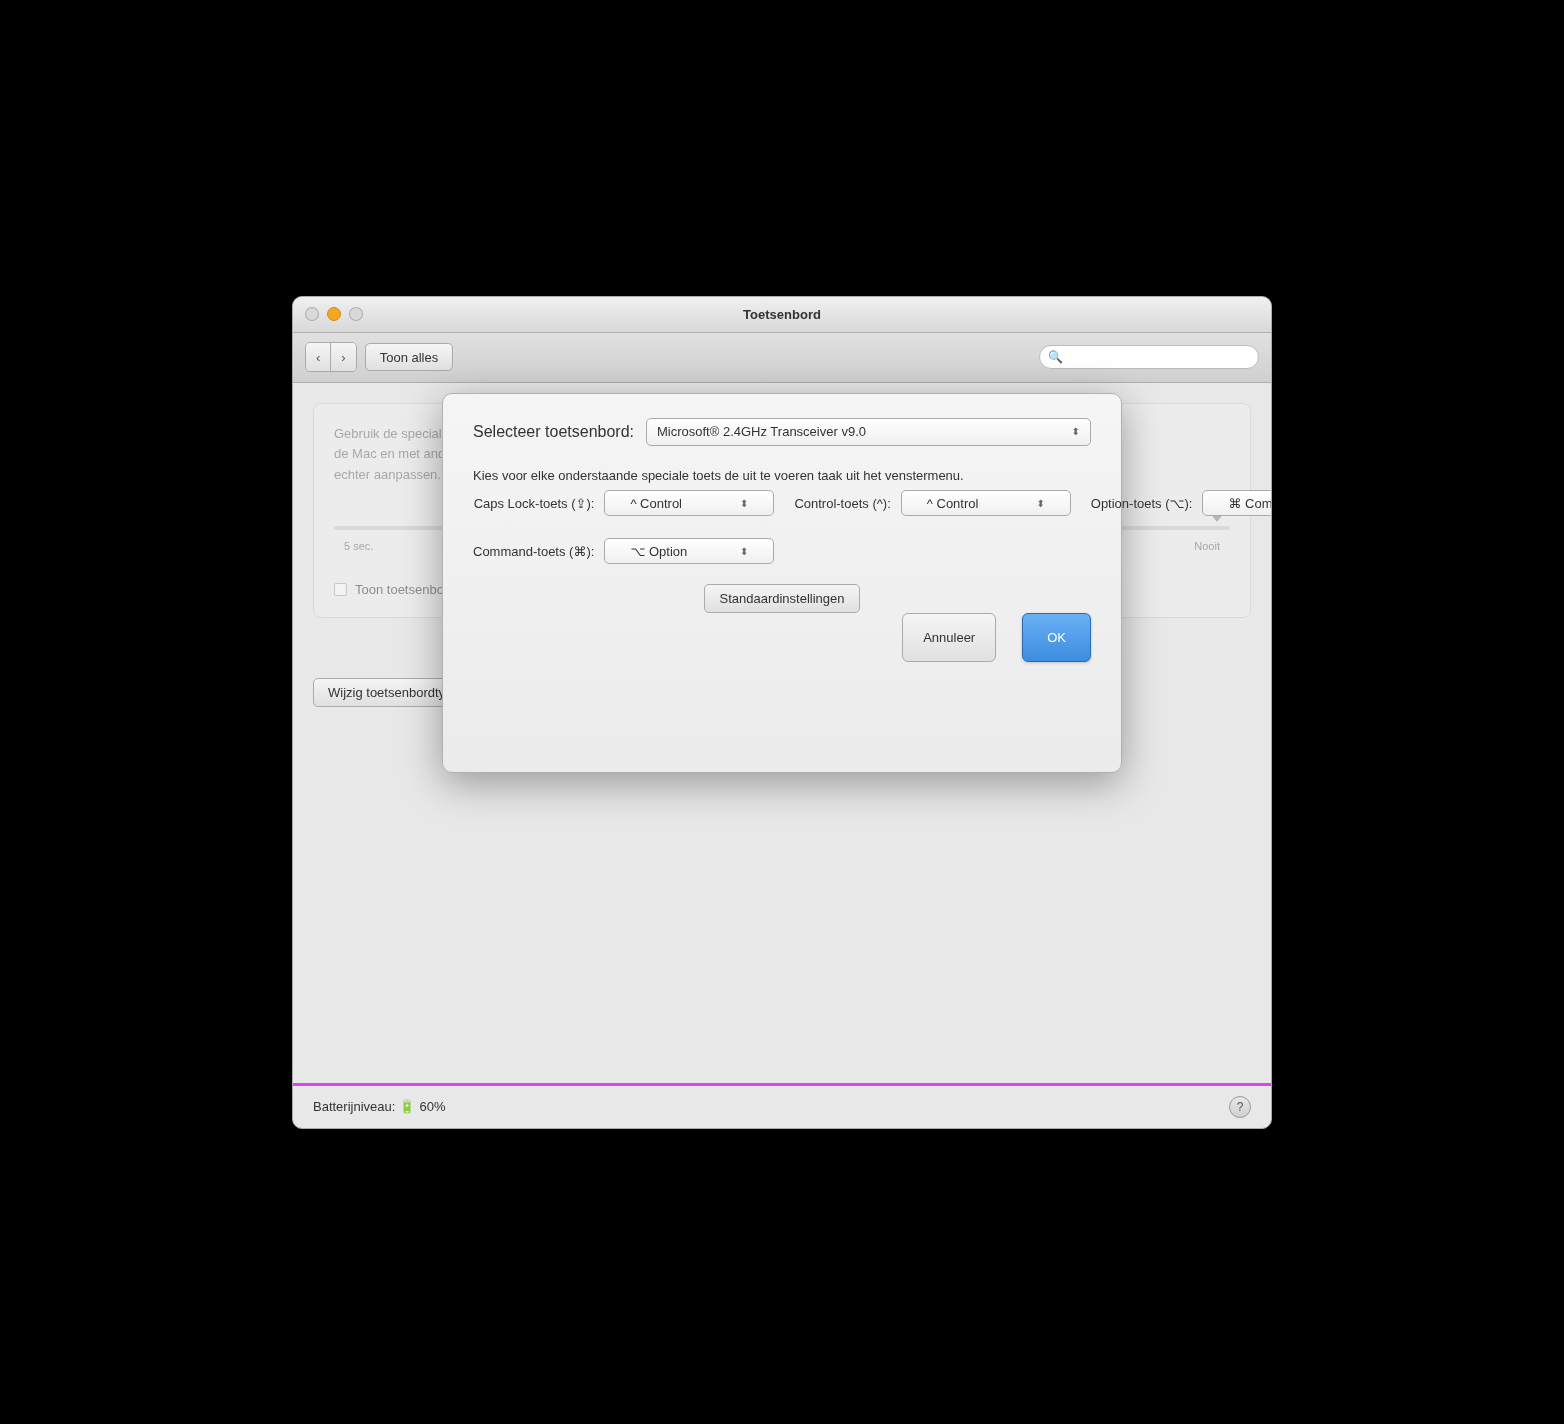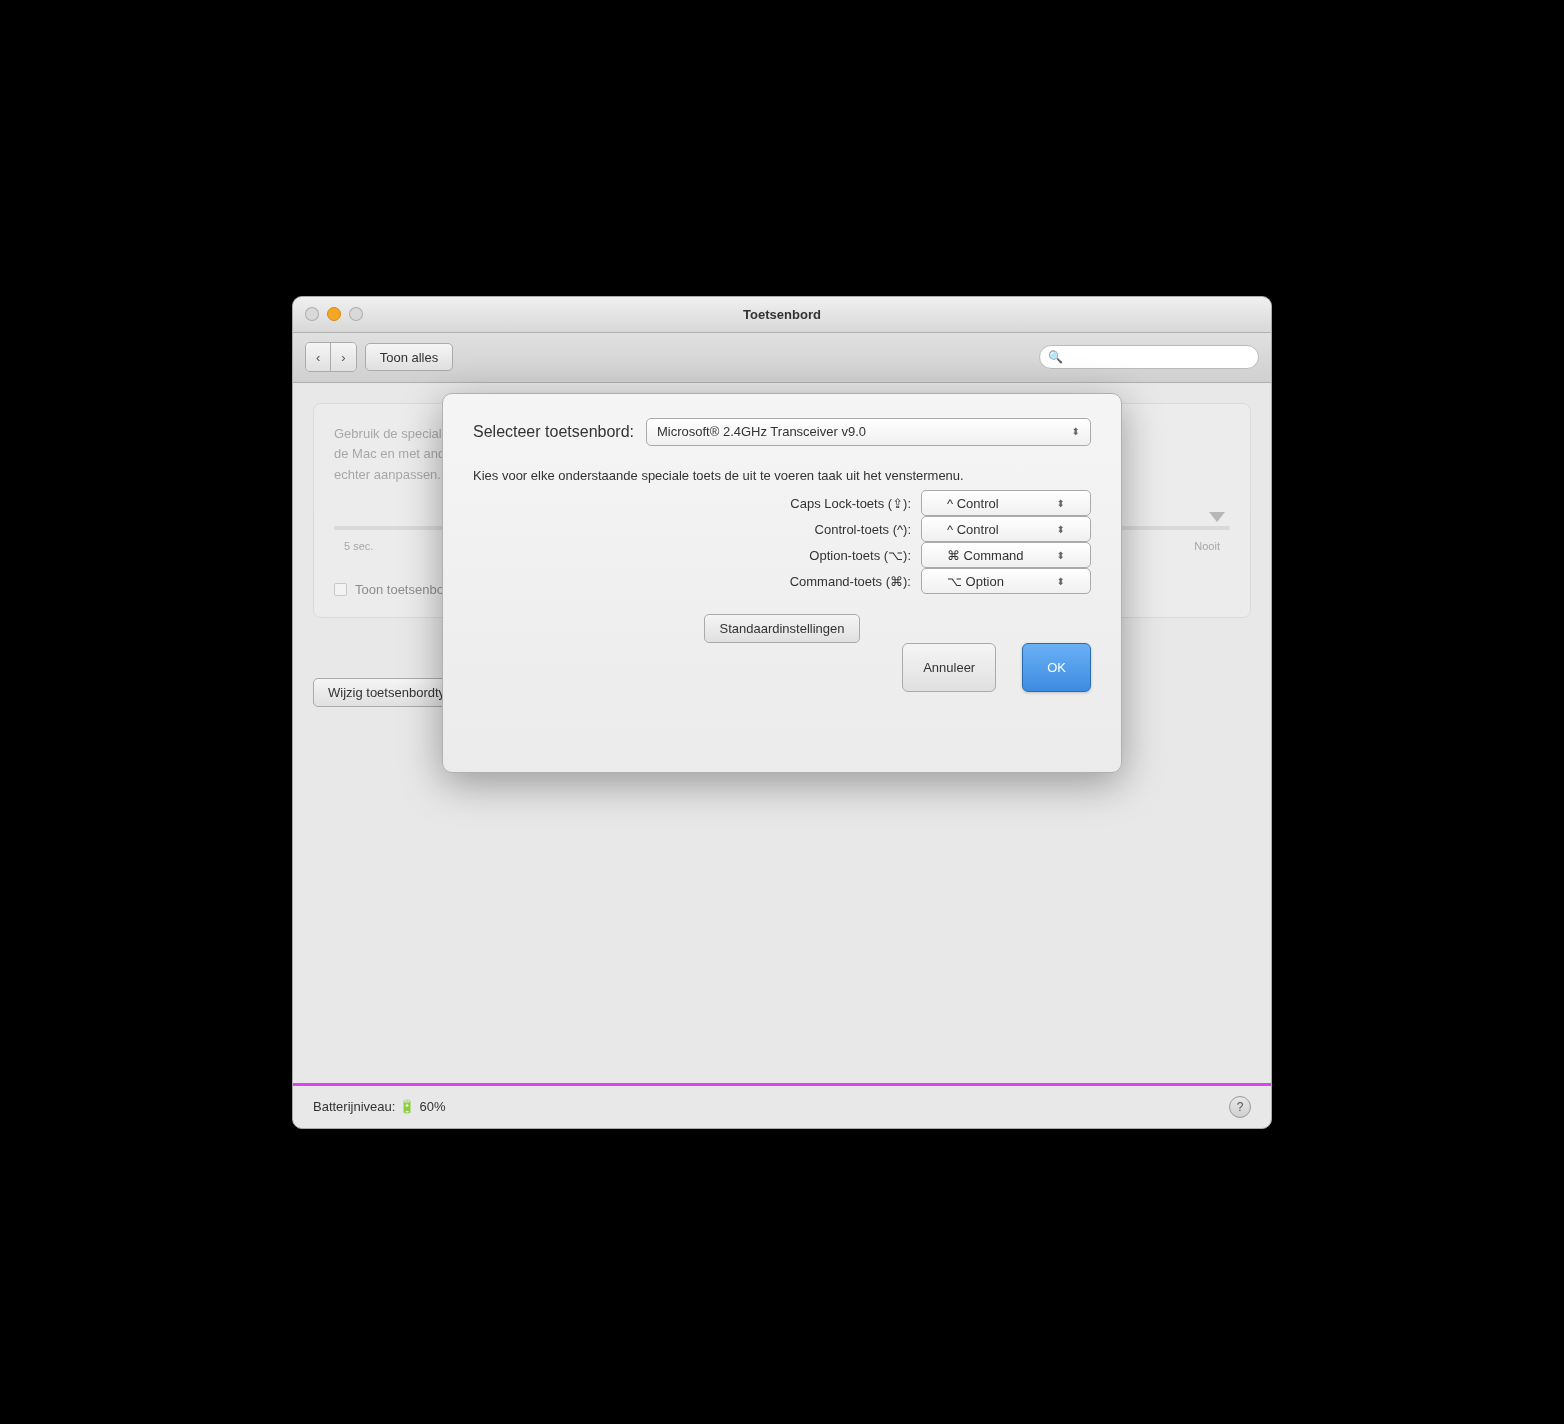--- a/index.html
+++ b/index.html
@@ -279,22 +279,22 @@
 
     .modal-description {
       font-size: 13px;
       color: #333;
       line-height: 1.6;
       margin-bottom: 4px;
     }
 
     .key-mapping-grid {
       display: grid;
-      grid-template-columns: 1fr;
-      gap: 0 20px;
+      grid-template-columns: 1fr 1fr 1fr;
+      gap: 22px 20px;
       margin-bottom: 20px;
     }
 
     .key-row {
       display: flex;
       align-items: center;
       justify-content: flex-end;
       gap: 10px;
     }
 

